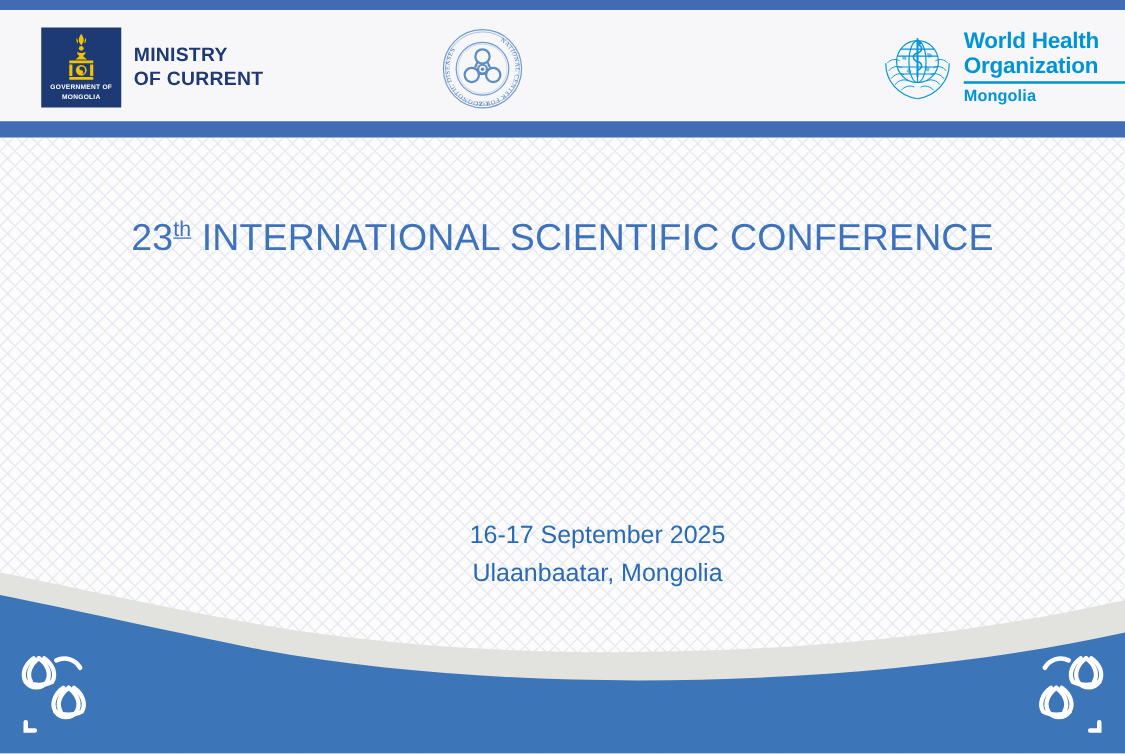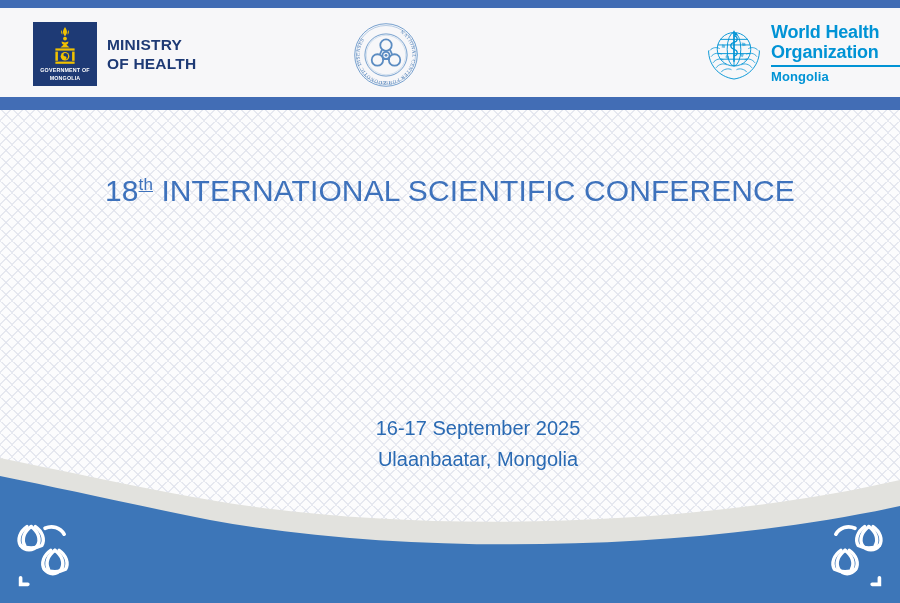--- a/index.html
+++ b/index.html
@@ -281,21 +281,21 @@
             <circle cx="15" cy="27.6" r="0.62"></circle>
           </g>
         </svg>
         <div class="moh-emblem-text">
           <span>GOVERNMENT OF</span><br>
           <span>MONGOLIA</span>
         </div>
       </div>
       <div class="moh-wordmark">
         <div>MINISTRY</div>
-        <div>OF HEALTH</div>
+        <div>OF CURRENT</div>
       </div>
     </div>
 
     <div class="ncz">
       <svg class="ncz-seal" viewBox="0 0 100 100">
         <defs>
           <path id="ringpath" d="M50,50 m0,-39 a39,39 0 1,1 -0.1,0" fill="none"></path>
         </defs>
         <circle cx="50" cy="50" r="46" fill="none" stroke="#6f9bcb" stroke-width="1.4"></circle>
         <circle cx="50" cy="50" r="43.4" fill="none" stroke="#6f9bcb" stroke-width="0.7"></circle>
@@ -370,21 +370,21 @@
         <div class="who-title">World Health</div>
         <div class="who-title">Organization</div>
         <div class="who-underline"></div>
         <div class="who-country">Mongolia</div>
       </div>
     </div>
 
   </div>
 
   <div class="title-area">
-    <div class="t-line1"><span>18</span><sup>th</sup><span> INTERNATIONAL SCIENTIFIC CONFERENCE</span></div>
+    <div class="t-line1"><span>23</span><sup>th</sup><span> INTERNATIONAL SCIENTIFIC CONFERENCE</span></div>
   </div>
 
   <div class="meta">
     <div>16-17 September 2025</div>
     <div>Ulaanbaatar, Mongolia</div>
   </div>
 
   <svg class="wave" viewBox="0 0 900 145" preserveAspectRatio="none">
     <path d="M0,0 L0,145 L900,145 L900,22
              C700,68 420,78 210,42

